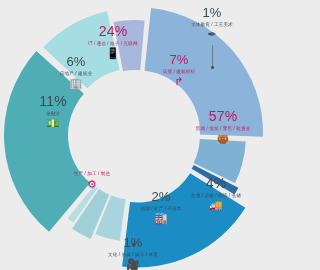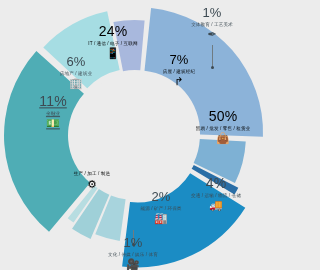--- a/index.html
+++ b/index.html
@@ -49,21 +49,21 @@
     margin-top: 1px;
     letter-spacing: 0.1px;
     transform: scale(0.92);
   }
   .ico {
     display: block;
     margin: 2px auto 0;
     line-height: 1;
     font-size: 11px;
   }
-  .light { color: #000000; text-align: center; }
+  .light { color: #be185d; text-align: center; }
   .dark  { color: #3d4a52; }
   .callout-line {
     position: absolute;
     background: #6f7b82;
     width: 1px;
   }
   .callout-dot {
     position: absolute;
     width: 3px;
     height: 3px;
@@ -102,21 +102,21 @@
         <span class="pct">1%</span>
         <span class="cat">文体教育 / 工艺美术</span>
         <span class="ico">✒</span>
       </div>
       <div class="seg-label light" style="left: 179px; top: 70px;">
         <span class="pct">7%</span>
         <span class="cat">房屋 / 建筑经纪</span>
         <span class="ico">↱</span>
       </div>
       <div class="seg-label light" style="left: 223px; top: 127px;">
-        <span class="pct big">50%</span>
+        <span class="pct big">57%</span>
         <span class="cat">贸易 / 批发 / 零售 / 租赁业</span>
         <span class="ico">👜</span>
       </div>
       <div class="seg-label dark" style="left: 216px; top: 194px;">
         <span class="pct big">4%</span>
         <span class="cat">交通 / 运输 / 物流 / 仓储</span>
         <span class="ico">🚚</span>
       </div>
       <div class="seg-label dark" style="left: 161px; top: 207px;">
         <span class="pct">2%</span>
@@ -127,21 +127,21 @@
       <div class="callout-dot" style="left: 132px; top: 243px;"></div>
       <div class="seg-label dark" style="left: 133px; top: 253px;">
         <span class="pct">1%</span>
         <span class="cat">文化 / 传媒 / 娱乐 / 体育</span>
         <span class="ico">🎥</span>
       </div>
       <div class="seg-label light" style="left: 92px; top: 180px;">
         <span class="cat">生产 / 加工 / 制造</span>
         <span class="ico">⚙</span>
       </div>
-      <div class="seg-label dark" style="left: 53px; top: 112px; text-decoration: underline;">
+      <div class="seg-label dark" style="left: 53px; top: 112px;">
         <span class="pct big">11%</span>
         <span class="cat">金融业</span>
         <span class="ico">💵</span>
       </div>
       <div class="seg-label dark" style="left: 76px; top: 72px;">
         <span class="pct">6%</span>
         <span class="cat">房地产 / 建筑业</span>
         <span class="ico">🏢</span>
       </div>
     </div>

